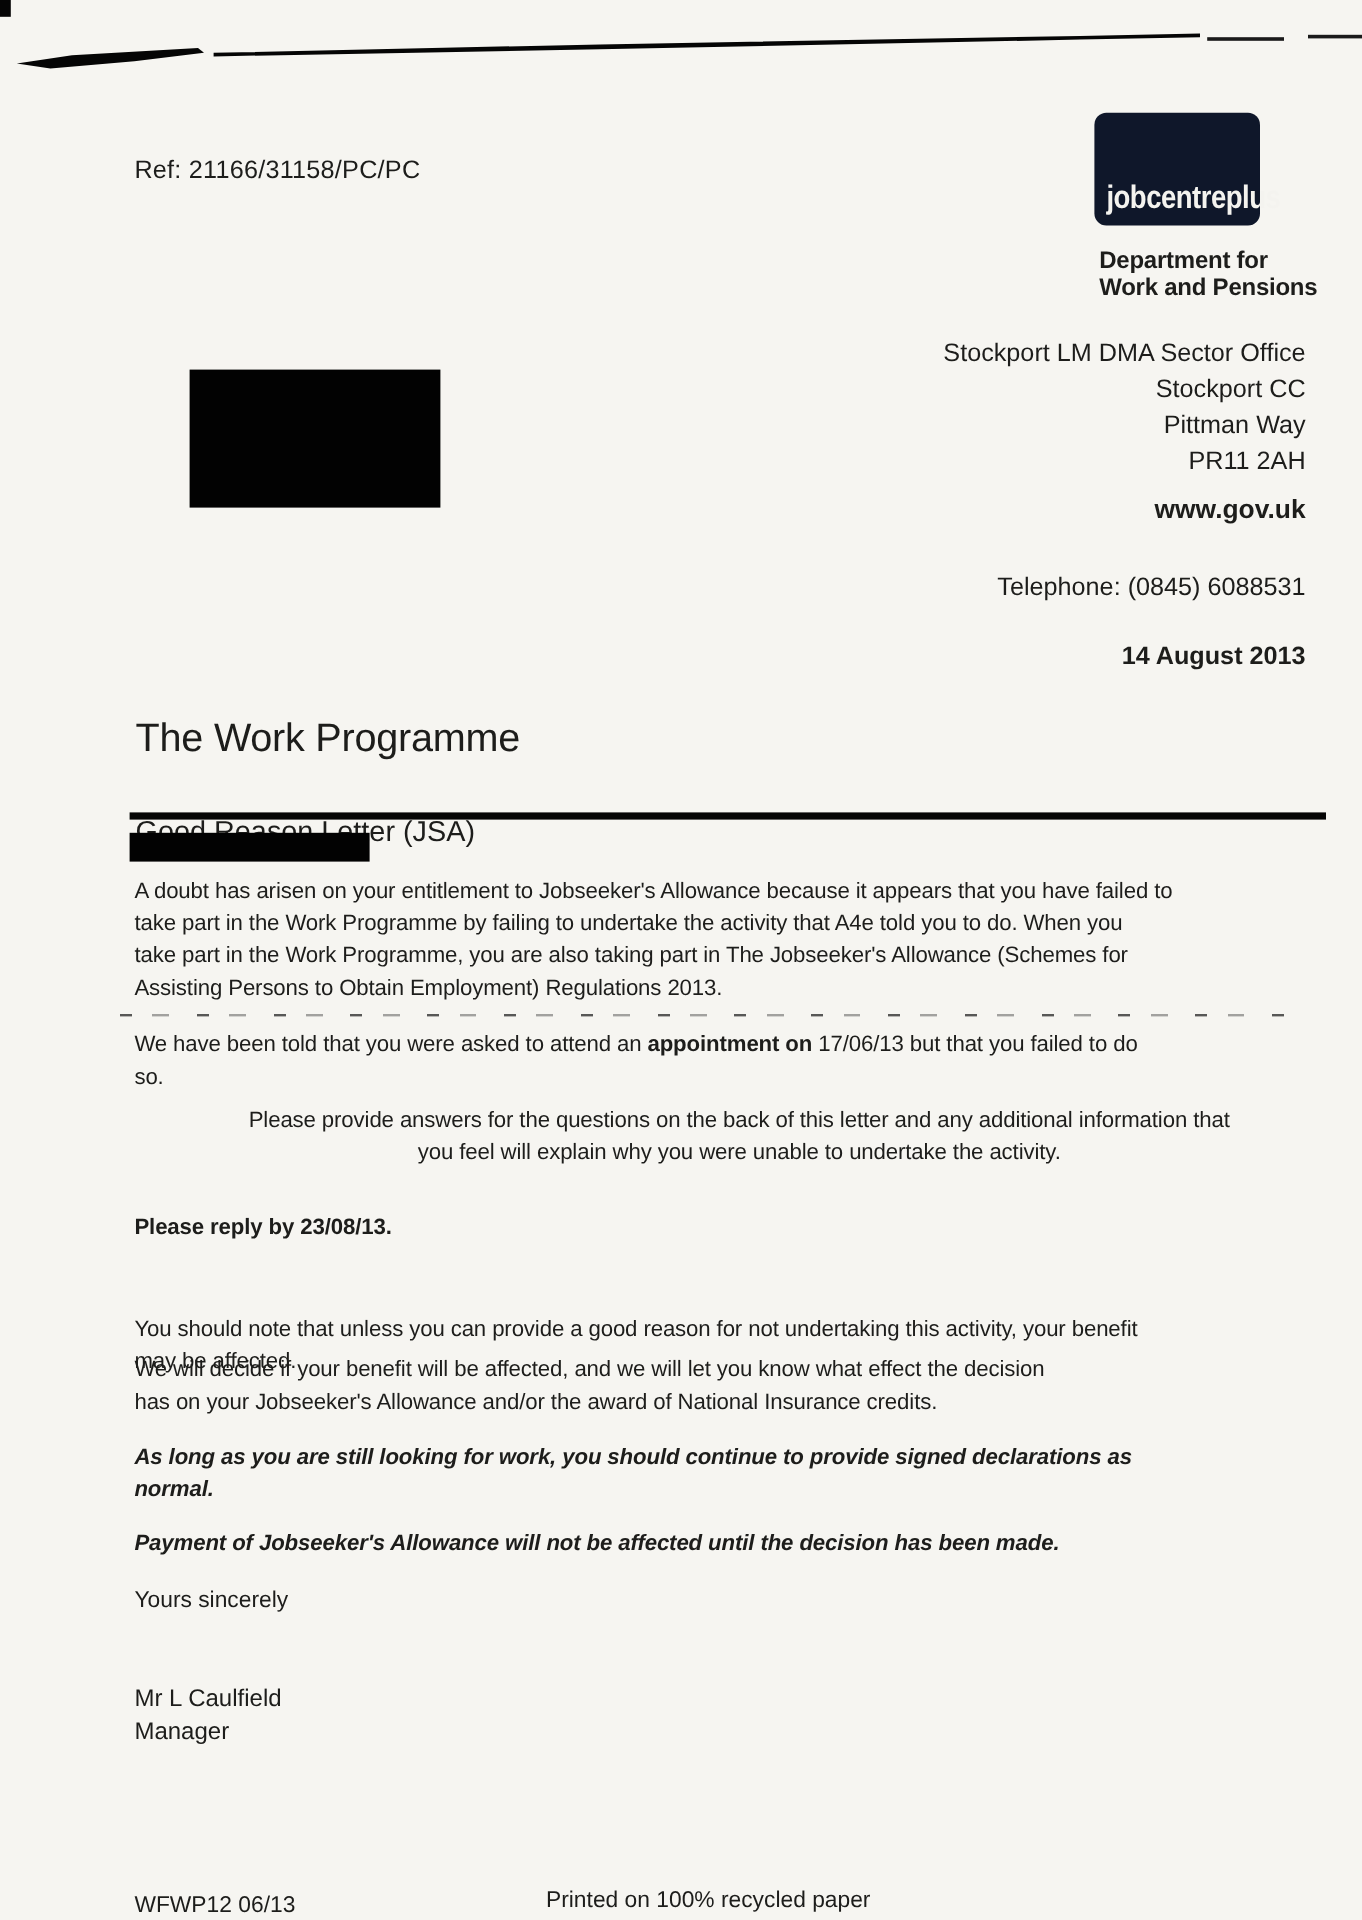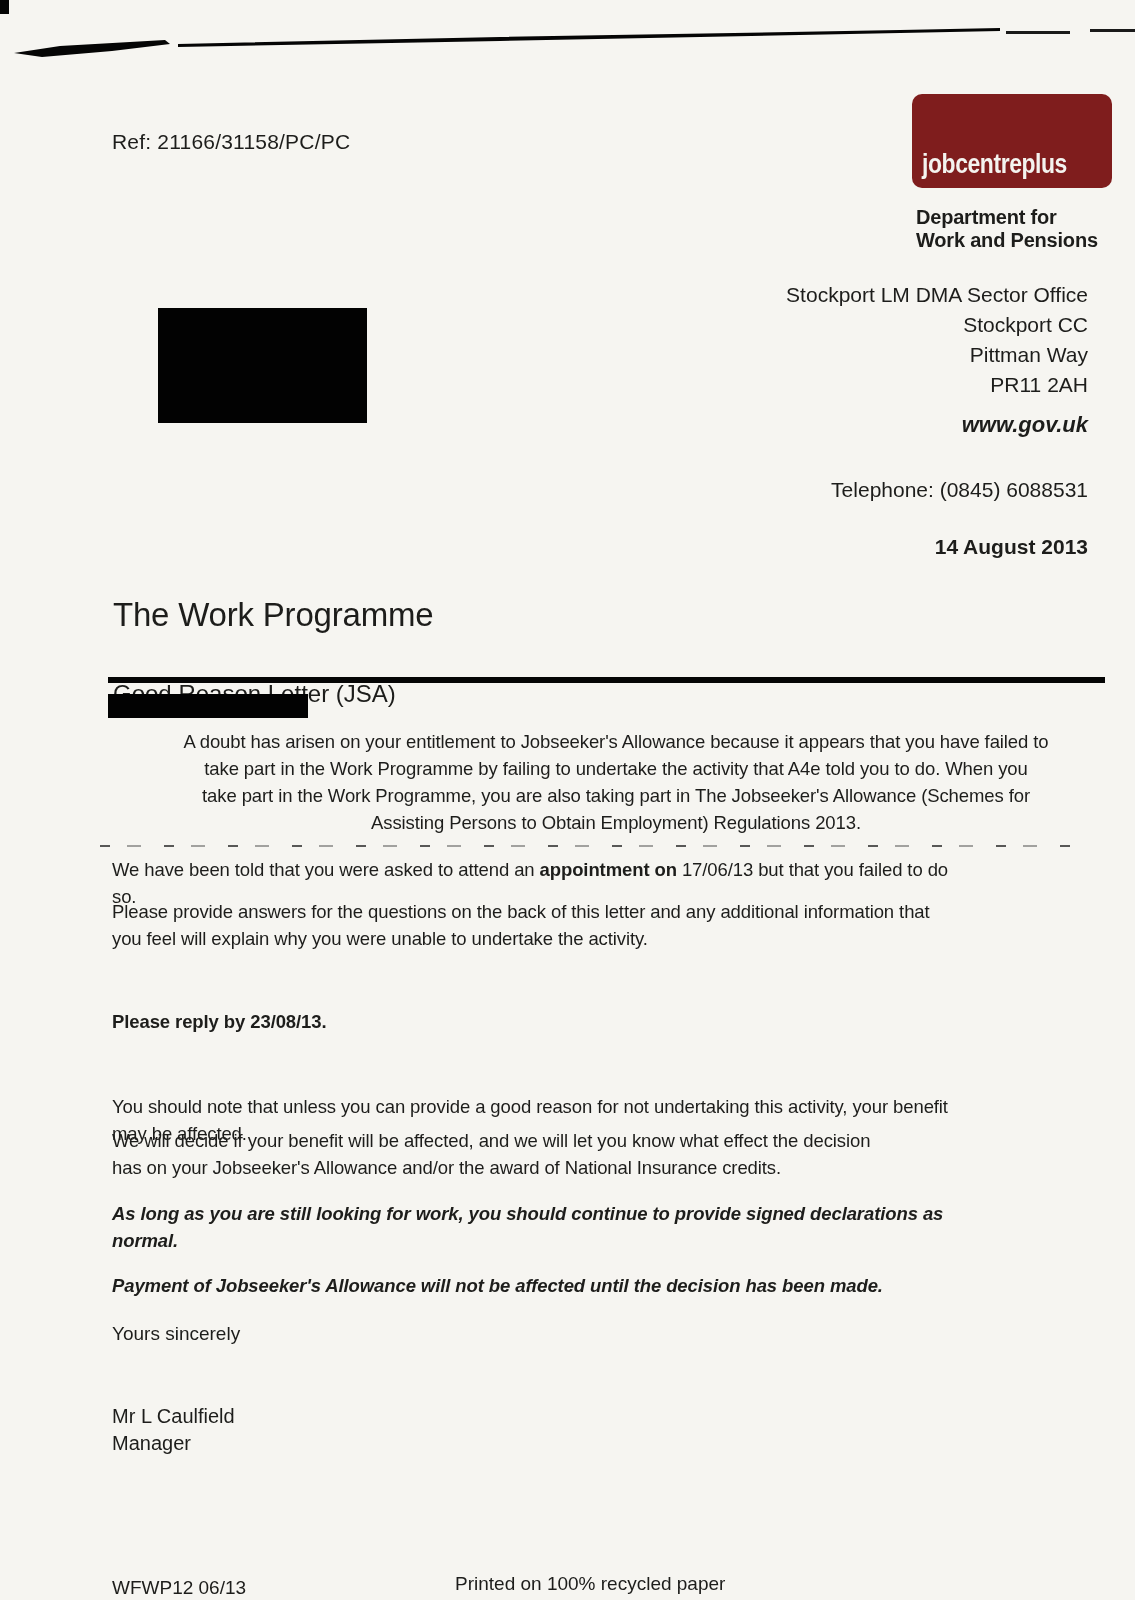--- a/index.html
+++ b/index.html
@@ -13,54 +13,54 @@
     width: 1135px; height: 1600px;
     background: #f6f5f1;
     overflow: hidden;
     color: #1d1d1b;
   }
   .abs { position: absolute; }
 
   .ref { left: 112px; top: 130px; font-size: 21px; letter-spacing: .2px; }
 
   .logo-box {
-    left: 912px; top: 94px; width: 200px; height: 94px;
-    background: #7f1d1d; border-radius: 10px;
+    left: 912px; top: 94px; width: 138px; height: 94px;
+    background: #0f172a; border-radius: 10px;
   }
   .logo-text {
     position: absolute; left: 10px; bottom: 8px;
     color: #f4f3ef; font-weight: 700; font-size: 27px;
     letter-spacing: -0.5px; white-space: nowrap;
     transform: scaleX(0.85); transform-origin: left bottom;
   }
   .dept {
     left: 916px; top: 206px; font-size: 20px; font-weight: 700;
     line-height: 23px; letter-spacing: -0.2px;
   }
 
   .redaction-address { left: 158px; top: 308px; width: 209px; height: 115px; background: #020202; }
 
   .addr { right: 47px; top: 280px; text-align: right; font-size: 21px; line-height: 30px; }
-  .website { right: 47px; top: 412px; text-align: right; font-size: 22px; font-weight: 700; font-style: italic; }
+  .website { right: 47px; top: 412px; text-align: right; font-size: 22px; font-weight: 700; }
   .telephone { right: 47px; top: 478px; text-align: right; font-size: 21px; }
   .date { right: 47px; top: 535px; text-align: right; font-size: 21px; font-weight: bold; }
 
   .title { left: 113px; top: 596px; font-size: 33px; font-weight: 400; letter-spacing: -0.2px; }
   .subtitle { left: 113px; top: 637px; font-size: 24px; font-weight: 400; margin-top: 43px; }
   .rule { left: 108px; top: 677px; width: 997px; height: 6px; background: #050505; }
   .redaction-name { left: 108px; top: 694px; width: 200px; height: 24px; background: #020202; }
 
   .para {
     left: 112px; width: 1008px;
     font-size: 18.5px; line-height: 27px;
     white-space: pre-line; letter-spacing: -0.1px;
   }
-  .p-doubt        { top: 728px; text-align: center; }
+  .p-doubt        { top: 728px; }
   .p-appointment  { top: 856px; }
-  .p-provide      { top: 898px; }
+  .p-provide      { top: 919px; text-align: center; }
   .p-replyby      { top: 1008px; font-weight: 700; }
   .p-note         { top: 1081px; margin-top: 12px; }
   .p-decide       { top: 1127px; }
   .p-declarations { top: 1200px; font-weight: 700; font-style: italic; }
   .p-payment      { top: 1272px; font-weight: 700; font-style: italic; }
   .bold-run { font-weight: 700; }
 
   .valediction { left: 112px; top: 1323px; font-size: 19px; }
   .signature   { left: 112px; top: 1403px; font-size: 20px; line-height: 27px; white-space: pre-line; }
 

